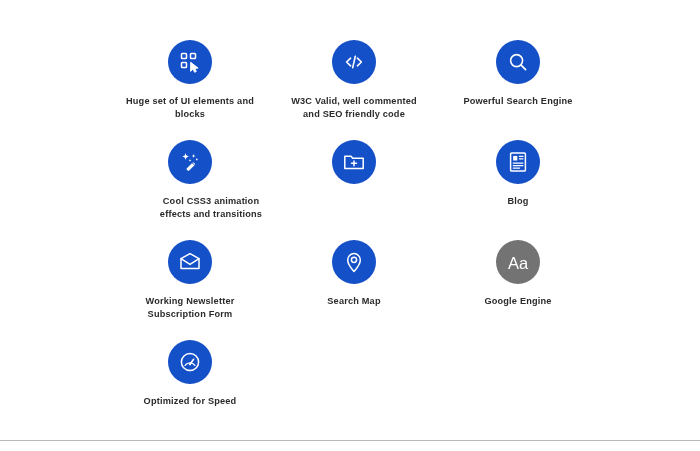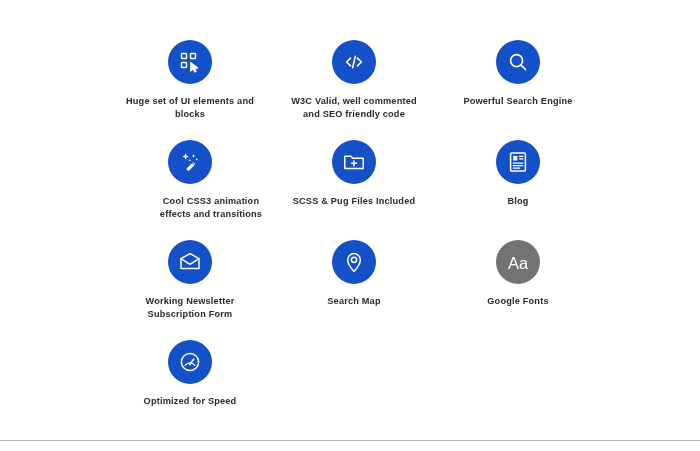--- a/index.html
+++ b/index.html
@@ -149,21 +149,20 @@
 
 
     <div class="feature-item">
       <div class="feature-icon" style="background: rgb(20, 80, 200);">
         <svg width="24" height="24" viewBox="0 0 24 24" fill="none" stroke="#ffffff" stroke-width="1.5" stroke-linejoin="round" stroke-linecap="round">
           <path d="M2.8 18.6 L2.8 6.2 L9.0 6.2 L10.7 8.3 L21.2 8.3 L21.2 18.6 Z"></path>
           <line x1="12.0" y1="10.9" x2="12.0" y2="15.8"></line>
           <line x1="9.55" y1="13.35" x2="14.45" y2="13.35"></line>
         </svg>
       </div>
-      <div class="feature-label lbl-w-wide" style="color: rgb(43, 43, 43);">SCSS &amp; Pug Files Included</div>
     </div>
 
     <div class="feature-item">
       <div class="feature-icon" style="background: rgb(20, 80, 200);">
         <svg width="24" height="24" viewBox="0 0 24 24" fill="none" stroke="#ffffff" stroke-width="1.5" stroke-linejoin="round" stroke-linecap="round">
           <rect x="4.6" y="2.9" width="14.8" height="18.2" rx="1.1"></rect>
           <rect x="7.2" y="5.9" width="4.1" height="4.6" fill="#ffffff" stroke="none"></rect>
           <line x1="13.4" y1="6.4" x2="16.9" y2="6.4" stroke-width="1.2"></line>
           <line x1="13.4" y1="8.8" x2="16.9" y2="8.8" stroke-width="1.2"></line>
           <line x1="7.2" y1="13.1" x2="16.9" y2="13.1" stroke-width="1.2"></line>
@@ -195,21 +194,21 @@
       </div>
       <div class="feature-label lbl-w-wide" style="color: rgb(43, 43, 43);">Search Map</div>
     </div>
 
     <div class="feature-item">
       <div class="feature-icon" style="background: #737373;">
         <svg width="30" height="30" viewBox="0 0 30 30">
           <text x="15" y="21.5" text-anchor="middle" font-family="'Liberation Sans', sans-serif" font-size="16.5" fill="#ffffff">Aa</text>
         </svg>
       </div>
-      <div class="feature-label lbl-w-wide" style="color: rgb(43, 43, 43);">Google Fonts</div>
+      <div class="feature-label lbl-w-wide" style="color: rgb(43, 43, 43);">Google Engine</div>
     </div>
 
     <div class="feature-item">
       <div class="feature-icon" style="background: rgb(20, 80, 200);">
         <svg width="24" height="24" viewBox="0 0 24 24" fill="none" stroke="#ffffff" stroke-width="1.5" stroke-linecap="round" stroke-linejoin="round">
           <circle cx="12" cy="12" r="8.6"></circle>
           <path d="M7.1 15.4 A6 6 0 0 1 16.9 15.4" stroke-width="1.35"></path>
           <line x1="12" y1="14.2" x2="15.6" y2="9.2" stroke-width="1.5"></line>
           <circle cx="12" cy="14.4" r="0.95" fill="#ffffff" stroke="none"></circle>
         </svg>

